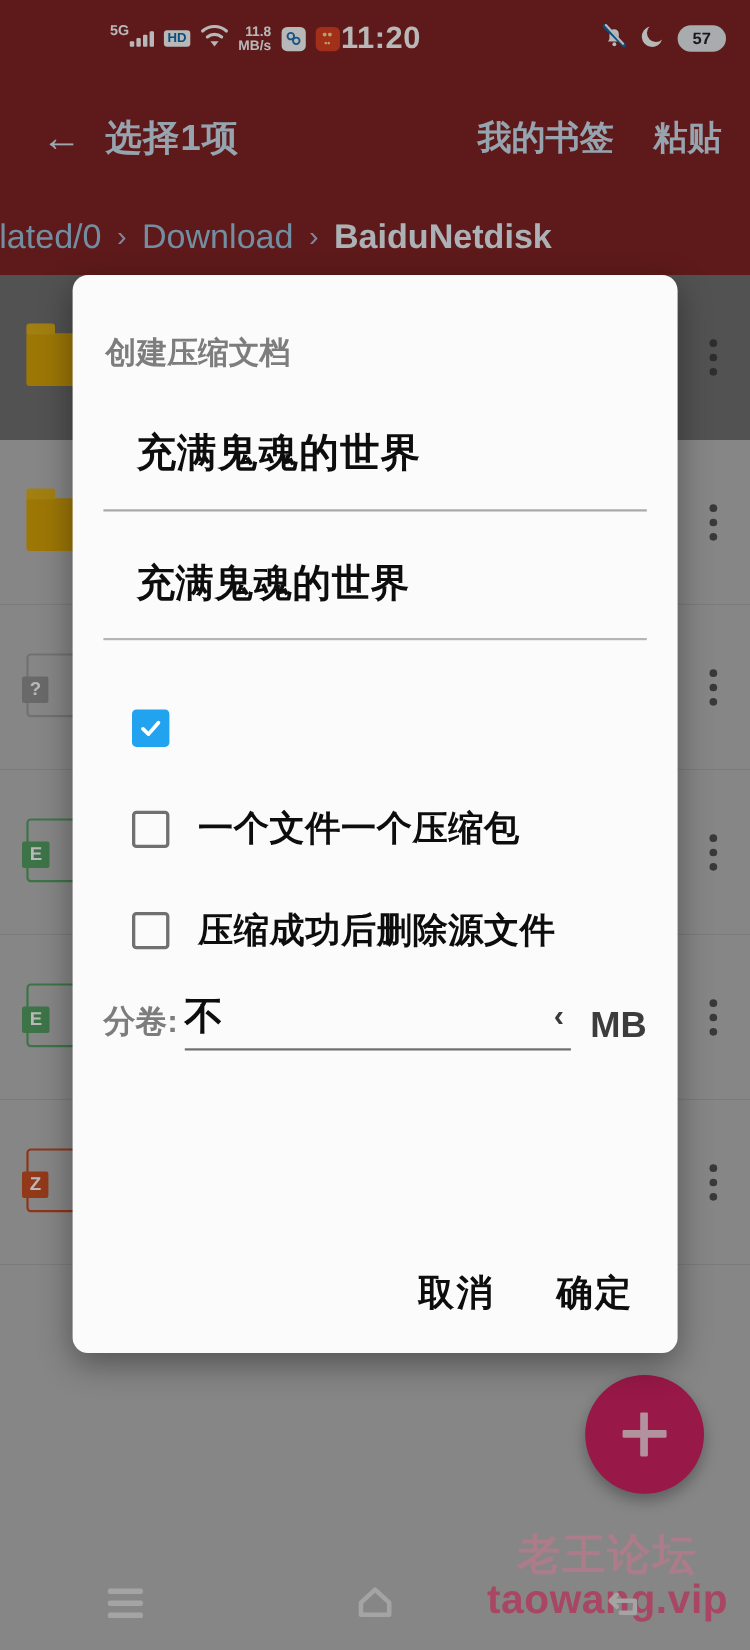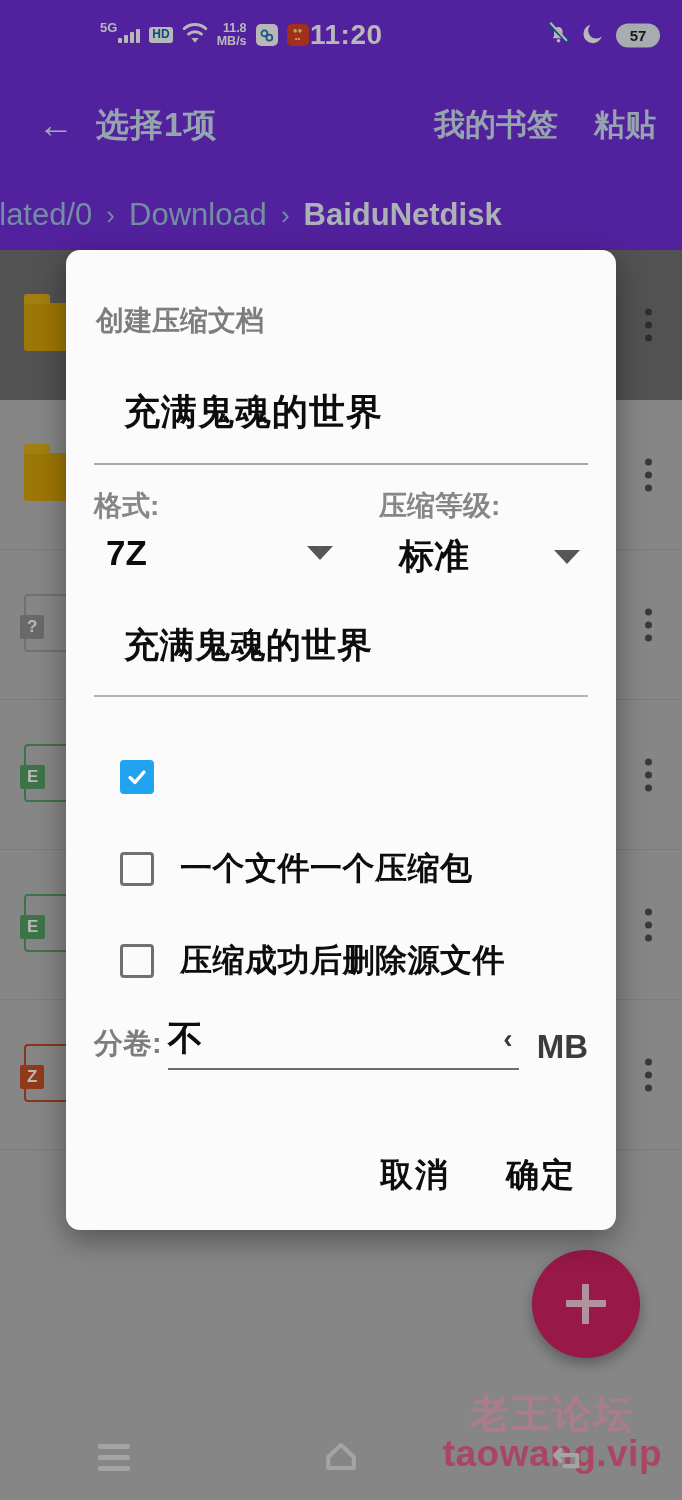--- a/index.html
+++ b/index.html
@@ -14,21 +14,21 @@
     width: 682px; height: 1500px;
     background: #b4b4b4;
     overflow: hidden;
   }
 
   
   #app-layer { position: absolute; inset: 0; }
 
   .topbar {
     position: absolute; left: 0; top: 0; width: 682px; height: 250px;
-    background: #6d28d9;
+    background: #7f1d1d;
   }
   .statusbar {
     position: absolute; left: 0; top: 0; width: 682px; height: 70px;
     display: flex; align-items: center;
   }
   .sb-left {
     position: absolute; left: 100px; top: 50%; transform: translateY(-50%);
     display: flex; align-items: center; gap: 9px;
   }
   .sb-time {
@@ -413,36 +413,20 @@
 
   <div class="scrim"></div>
 
   <div class="dialog">
 
     <div class="dlg-title">创建压缩文档</div>
 
     <div class="name-field">充满鬼魂的世界</div>
     <div class="underline"></div>
 
-    <div class="selectors">
-      <div class="sel fmt">
-        <div class="sel-label">格式:</div>
-        <div class="sel-row">
-          <span class="sel-value">7Z</span>
-          <span class="caret"></span>
-        </div>
-      </div>
-      <div class="sel lvl">
-        <div class="sel-label">压缩等级:</div>
-        <div class="sel-row">
-          <span class="sel-value">标准</span>
-          <span class="caret"></span>
-        </div>
-      </div>
-    </div>
 
     <div class="pwd-field">充满鬼魂的世界</div>
     <div class="underline thin"></div>
 
     <div class="checks">
       <div class="check-row">
         <span class="cbox on">
           <svg viewBox="0 0 24 24">
               <path d="M5 12.6 L10 17.4 L19 7"></path>
             </svg>

